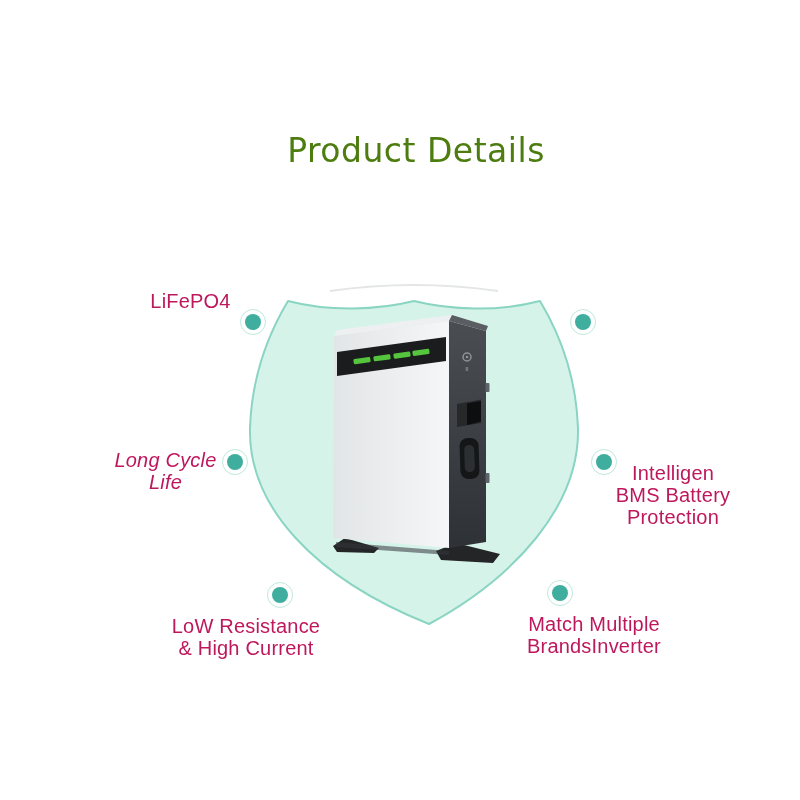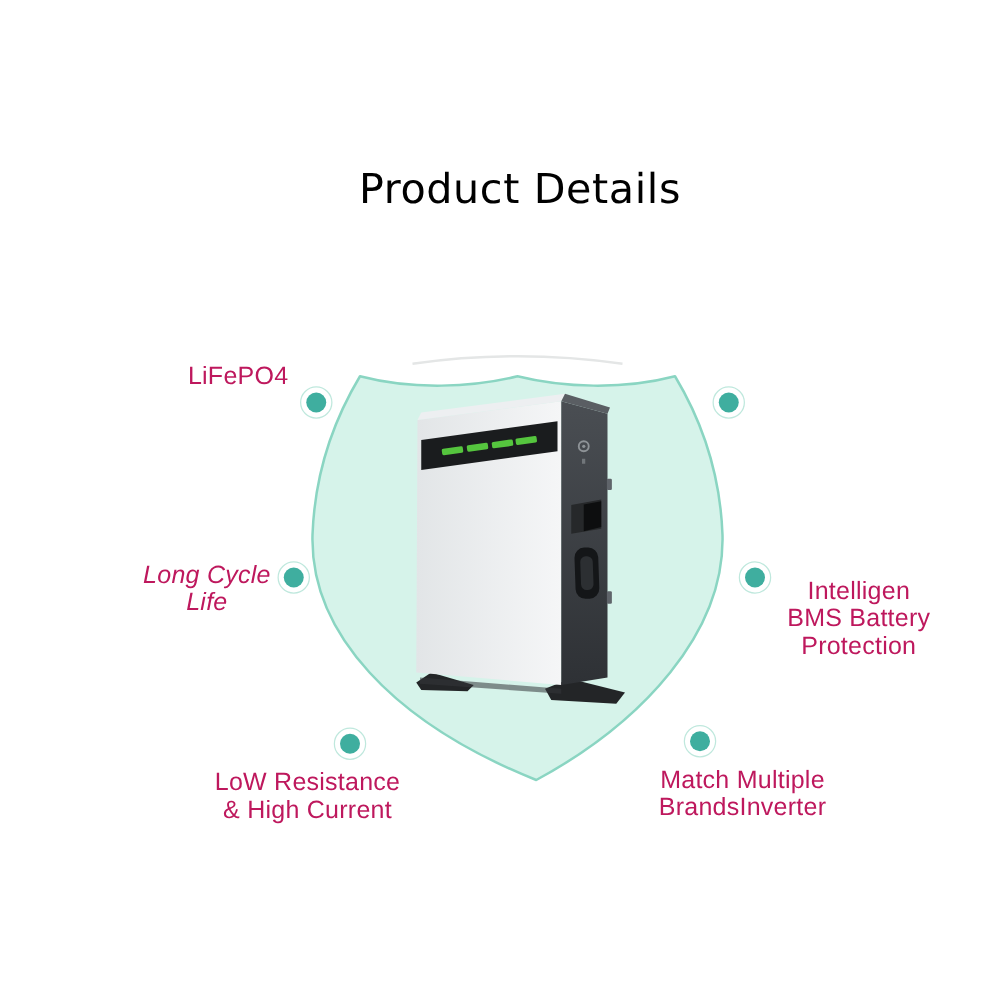--- a/index.html
+++ b/index.html
@@ -3,21 +3,21 @@
 <meta charset="utf-8">
 <style>
   html,body{margin:0;padding:0;background:#ffffff;}
   .canvas{
     position:relative;width:800px;height:800px;background:#ffffff;overflow:hidden;
     font-family:"Liberation Sans", sans-serif;
   }
   .title{
     position:absolute;top:131px;left:416px;transform:translateX(-50%);
     font-family:"DejaVu Sans", sans-serif;font-size:33px;font-weight:400;
-    color:#000000;letter-spacing:0.5px;white-space:nowrap;margin:0;
+    color:#4d7c0f;letter-spacing:0.5px;white-space:nowrap;margin:0;
   }
   .graphic{position:absolute;left:0;top:0;}
   path.shield{stroke:#8ad5c2;stroke-width:2;stroke-linejoin:round;}
   .feat{
     position:absolute;text-align:center;font-size:20px;line-height:22px;
     color:#be185d;letter-spacing:0.2px;
   }
   .bullet{
     position:absolute;width:26px;height:26px;border-radius:50%;background:#ffffff;
     border:1.5px solid #bfe8dd;box-sizing:border-box;
@@ -119,21 +119,21 @@
   <div class="feat" style="left:118px;top:290px;width:145px;">
     <div>LiFePO4</div>
   </div>
 
 
   <div class="feat" style="left:93px;top:449px;width:145px;font-style:italic;">
     <div>Long Cycle</div>
     <div>Life</div>
   </div>
 
-  <div class="feat" style="left:607px;top:462px;width:160px;">
+  <div class="feat" style="left:593px;top:462px;width:160px;">
     <div>Intelligen</div>
     <div>BMS Battery</div>
     <div>Protection</div>
   </div>
 
   <div class="feat" style="left:166px;top:615px;width:160px;">
     <div>LoW Resistance</div>
     <div>&amp; High Current</div>
   </div>
 

